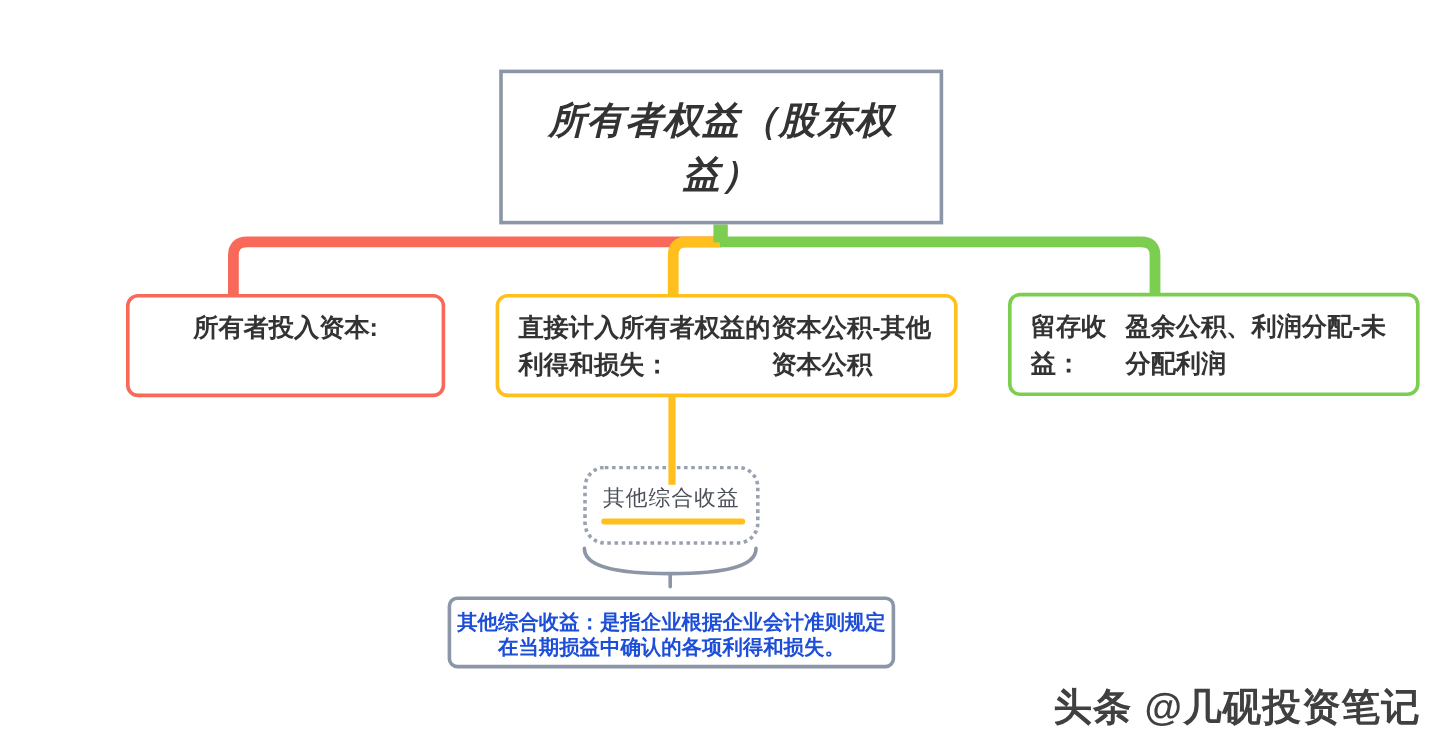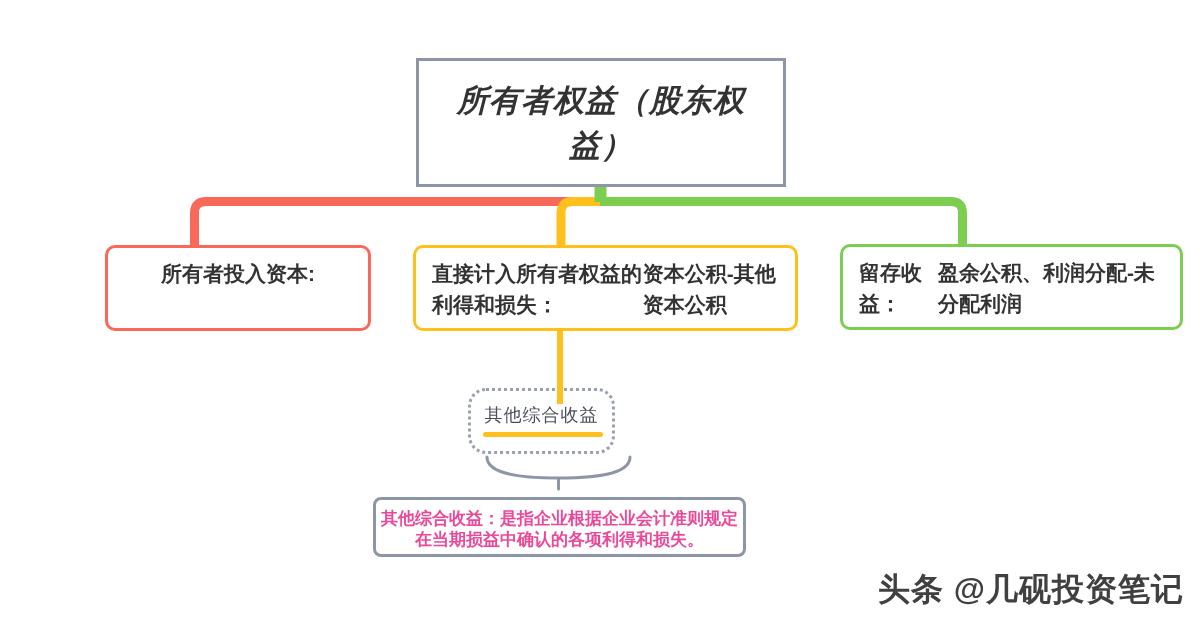--- a/index.html
+++ b/index.html
@@ -63,21 +63,21 @@
     width: 385px; height: 86px;
     border: 3px solid var(--yellow);
   }
   #right-box {
     left: 797px; top: 244px;
     width: 343px; height: 86px;
     border: 3px solid var(--green);
   }
 
   #oci-node {
-    left: 468px; top: 388px;
+    left: 486px; top: 388px;
     width: 147px; height: 66px;
     border: 3px dotted #99a1b0;
     border-radius: 18px;
     background: transparent;
     text-align: center;
     font-size: 18px;
     font-weight: 500;
     color: #4a4f58;
     padding-top: 12px;
     letter-spacing: 1px;
@@ -95,21 +95,21 @@
   #note-box {
     left: 373px; top: 497px;
     width: 373px; height: 60px;
     border: 3px solid var(--slate);
     border-radius: 8px;
     text-align: center;
     font-size: 17px;
     font-weight: 700;
     line-height: 21px;
     padding-top: 8px;
-    color: #ec4899;
+    color: #1d4ed8;
   }
 
   #watermark {
     position: absolute;
     right: 16px;
     top: 568px;
     font-size: 32px;
     font-weight: 700;
     letter-spacing: 1px;
     color: #404040;

